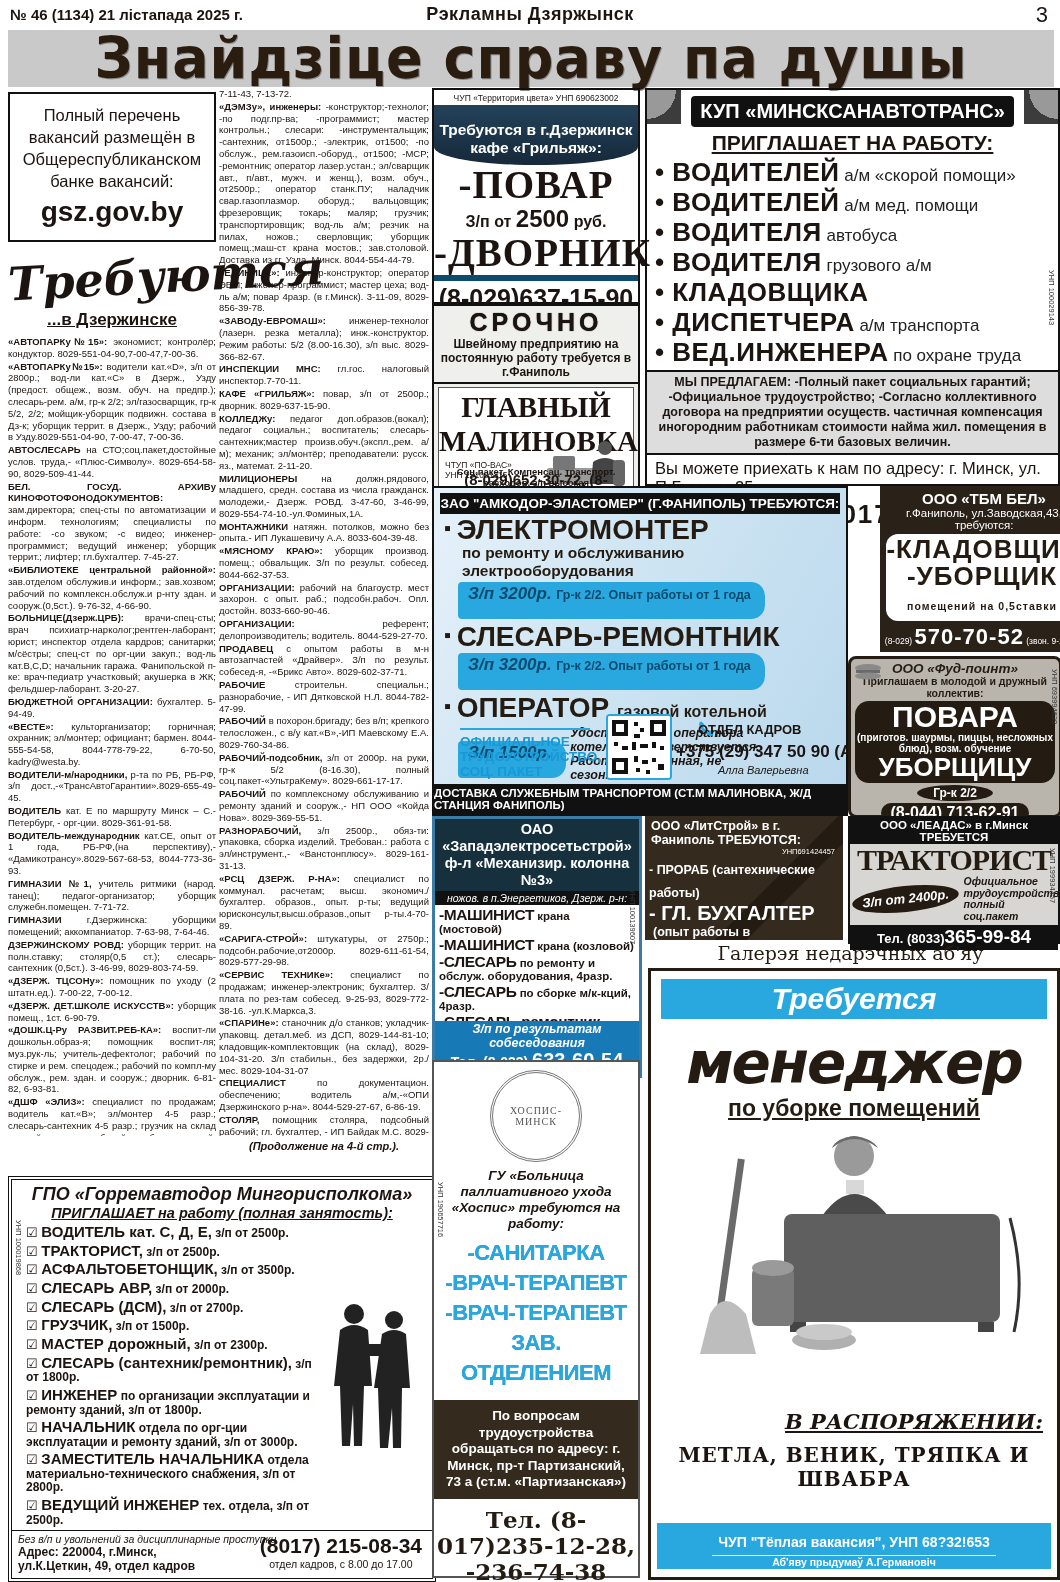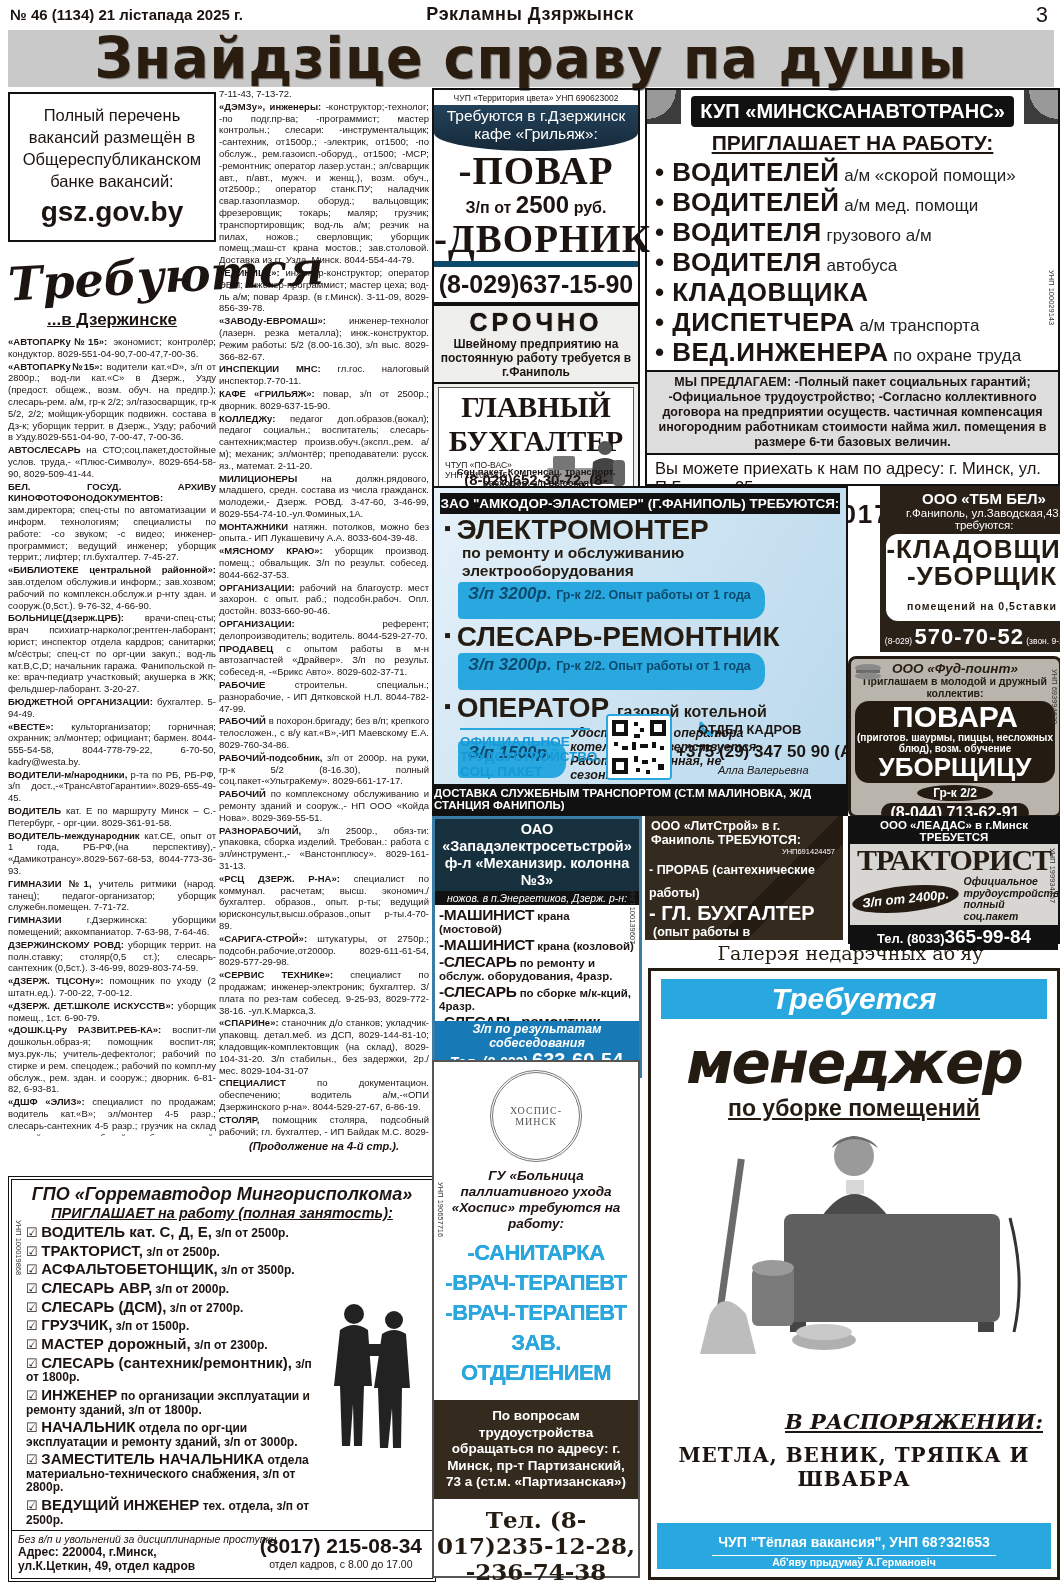--- a/index.html
+++ b/index.html
@@ -20,21 +20,21 @@
   #gsz-box .url{font-size:28px;font-weight:bold;margin-top:4px;}
   #script-title{font-family:"DejaVu Serif",serif;font-style:italic;font-weight:bold;font-size:46px;text-align:center;margin:10px 0 2px;transform:rotate(-3deg);}
   #dzerzhinsk-sub{font-size:17px;font-weight:bold;text-decoration:underline;text-align:center;margin:4px 0 6px;}
   #left-items{height:800px;overflow:hidden;}
   #mid-col{left:219px;top:88px;width:210px;}
   #mid-items{height:1048px;overflow:hidden;}
   #mid-cont{font-size:11px;font-weight:bold;font-style:italic;text-align:center;margin-top:4px;}
   
   #grillage{left:432px;top:88px;width:204px;height:212px;border:2px solid #111;text-align:center;}
   #grillage .tiny{font-size:8.5px;margin-top:3px;}
-  #grillage .banner{background:linear-gradient(180deg,#23425a,#16293a);color:#fff;font-weight:normal;font-size:15.5px;line-height:18px;padding:2px 2px 8px;margin-top:2px;border-radius:0 0 50% 50%/0 0 18px 18px;}
+  #grillage .banner{background:linear-gradient(180deg,#23425a,#16293a);color:#fff;font-weight:bold;font-size:15.5px;line-height:18px;padding:16px 2px 8px;margin-top:2px;border-radius:0 0 50% 50%/0 0 18px 18px;}
   #grillage .job{font-family:"Liberation Serif",serif;font-weight:bold;font-size:39px;line-height:40px;letter-spacing:1px;}
   #grillage .sal{font-size:16px;font-weight:bold;}
   #grillage .sal b{font-size:24px;}
   #grillage .ph{font-size:25px;font-weight:800;border-top:6px solid #0c4a6e;margin-top:2px;padding-top:3px;}
   
   #srochno{left:432px;top:304px;width:204px;height:180px;border:2px solid #111;background:#efefec;text-align:center;}
   #srochno .t1{font-size:25px;font-weight:900;letter-spacing:4px;margin-top:2px;text-shadow:0 0 1px #000;}
   #srochno .t2{font-size:12px;font-weight:bold;line-height:14px;border-bottom:2px solid #111;padding:0 4px 3px;}
   #srochno .inner{position:relative;margin:3px 4px 0;background:#fff;border:1px solid #555;height:118px;}
   #srochno .job{font-family:"Liberation Serif",serif;font-weight:bold;font-size:29px;line-height:30px;margin-top:4px;}
@@ -242,21 +242,21 @@
     <div class="sal"><span>З/п от </span><b>2500</b><span> руб.</span></div>
     <div class="job">-ДВОРНИК</div>
     <div class="ph">(8-029)637-15-90</div>
   </div>
 
   <div class="abs" id="srochno">
     <div class="t1">СРОЧНО</div>
     <div class="t2">Швейному предприятию на постоянную работу требуется в г.Фаниполь</div>
     <div class="inner">
       <div class="job">ГЛАВНЫЙ</div>
-      <div class="job">БУХГАЛТЕР</div>
+      <div class="job">МАЛИНОВКА</div>
       <div class="comp">
         <div>ЧТУП «ПО-ВАС»</div>
         <div>УНП 191001315</div>
       </div>
       <svg width="86" height="50" viewBox="0 0 86 50">
         <rect x="4" y="30" width="60" height="16" rx="2" fill="#9a9a9a"></rect>
         <rect x="10" y="18" width="22" height="14" rx="2" fill="#777"></rect>
         <circle cx="62" cy="10" r="7" fill="#555"></circle>
         <path d="M50 24 Q62 16 74 24 L76 46 L48 46 Z" fill="#444"></path>
         <rect x="70" y="22" width="12" height="26" rx="4" fill="#666"></rect>
@@ -267,22 +267,22 @@
   </div>
 
   <div class="abs" id="msat">
     <div class="corner" style="left:0;top:0;"></div>
     <div class="corner" style="right:0;top:0;transform:scaleX(-1);"></div>
     <div class="title">КУП «МИНСКСАНАВТОТРАНС»</div>
     <div class="sub">ПРИГЛАШАЕТ НА РАБОТУ:</div>
     <div class="plist">
         <div class="li"><span class="li-b">ВОДИТЕЛЕЙ</span><span class="li-t"> а/м «скорой помощи»</span></div>
         <div class="li"><span class="li-b">ВОДИТЕЛЕЙ</span><span class="li-t"> а/м мед. помощи</span></div>
+        <div class="li"><span class="li-b">ВОДИТЕЛЯ</span><span class="li-t"> автобуса</span></div>
         <div class="li"><span class="li-b">ВОДИТЕЛЯ</span><span class="li-t"> грузового а/м</span></div>
-        <div class="li"><span class="li-b">ВОДИТЕЛЯ</span><span class="li-t"> автобуса</span></div>
         <div class="li"><span class="li-b">КЛАДОВЩИКА</span><span class="li-t"> </span></div>
         <div class="li"><span class="li-b">ДИСПЕТЧЕРА</span><span class="li-t"> а/м транспорта</span></div>
         <div class="li"><span class="li-b">ВЕД.ИНЖЕНЕРА</span><span class="li-t"> по охране труда</span></div>
       </div>
     <div class="offer">МЫ ПРЕДЛАГАЕМ: -Полный пакет социальных гарантий; -Официальное трудоустройство; -Согласно коллективного договора на предприятии осуществ. частичная компенсация иногородним работникам стоимости найма жил. помещения в размере 6-ти базовых величин.</div>
     <div class="addr">Вы можете приехать к нам по адресу: г. Минск, ул. П.Бровки, 25.</div>
     <div class="phline"><span>Звоните нам по тел.: </span><b>(8-017) 358 09 63</b><i> - отдел кадров</i></div>
     <div class="vunp" style="right:2px;top:180px;">УНП 100029143</div>
   </div>
 

